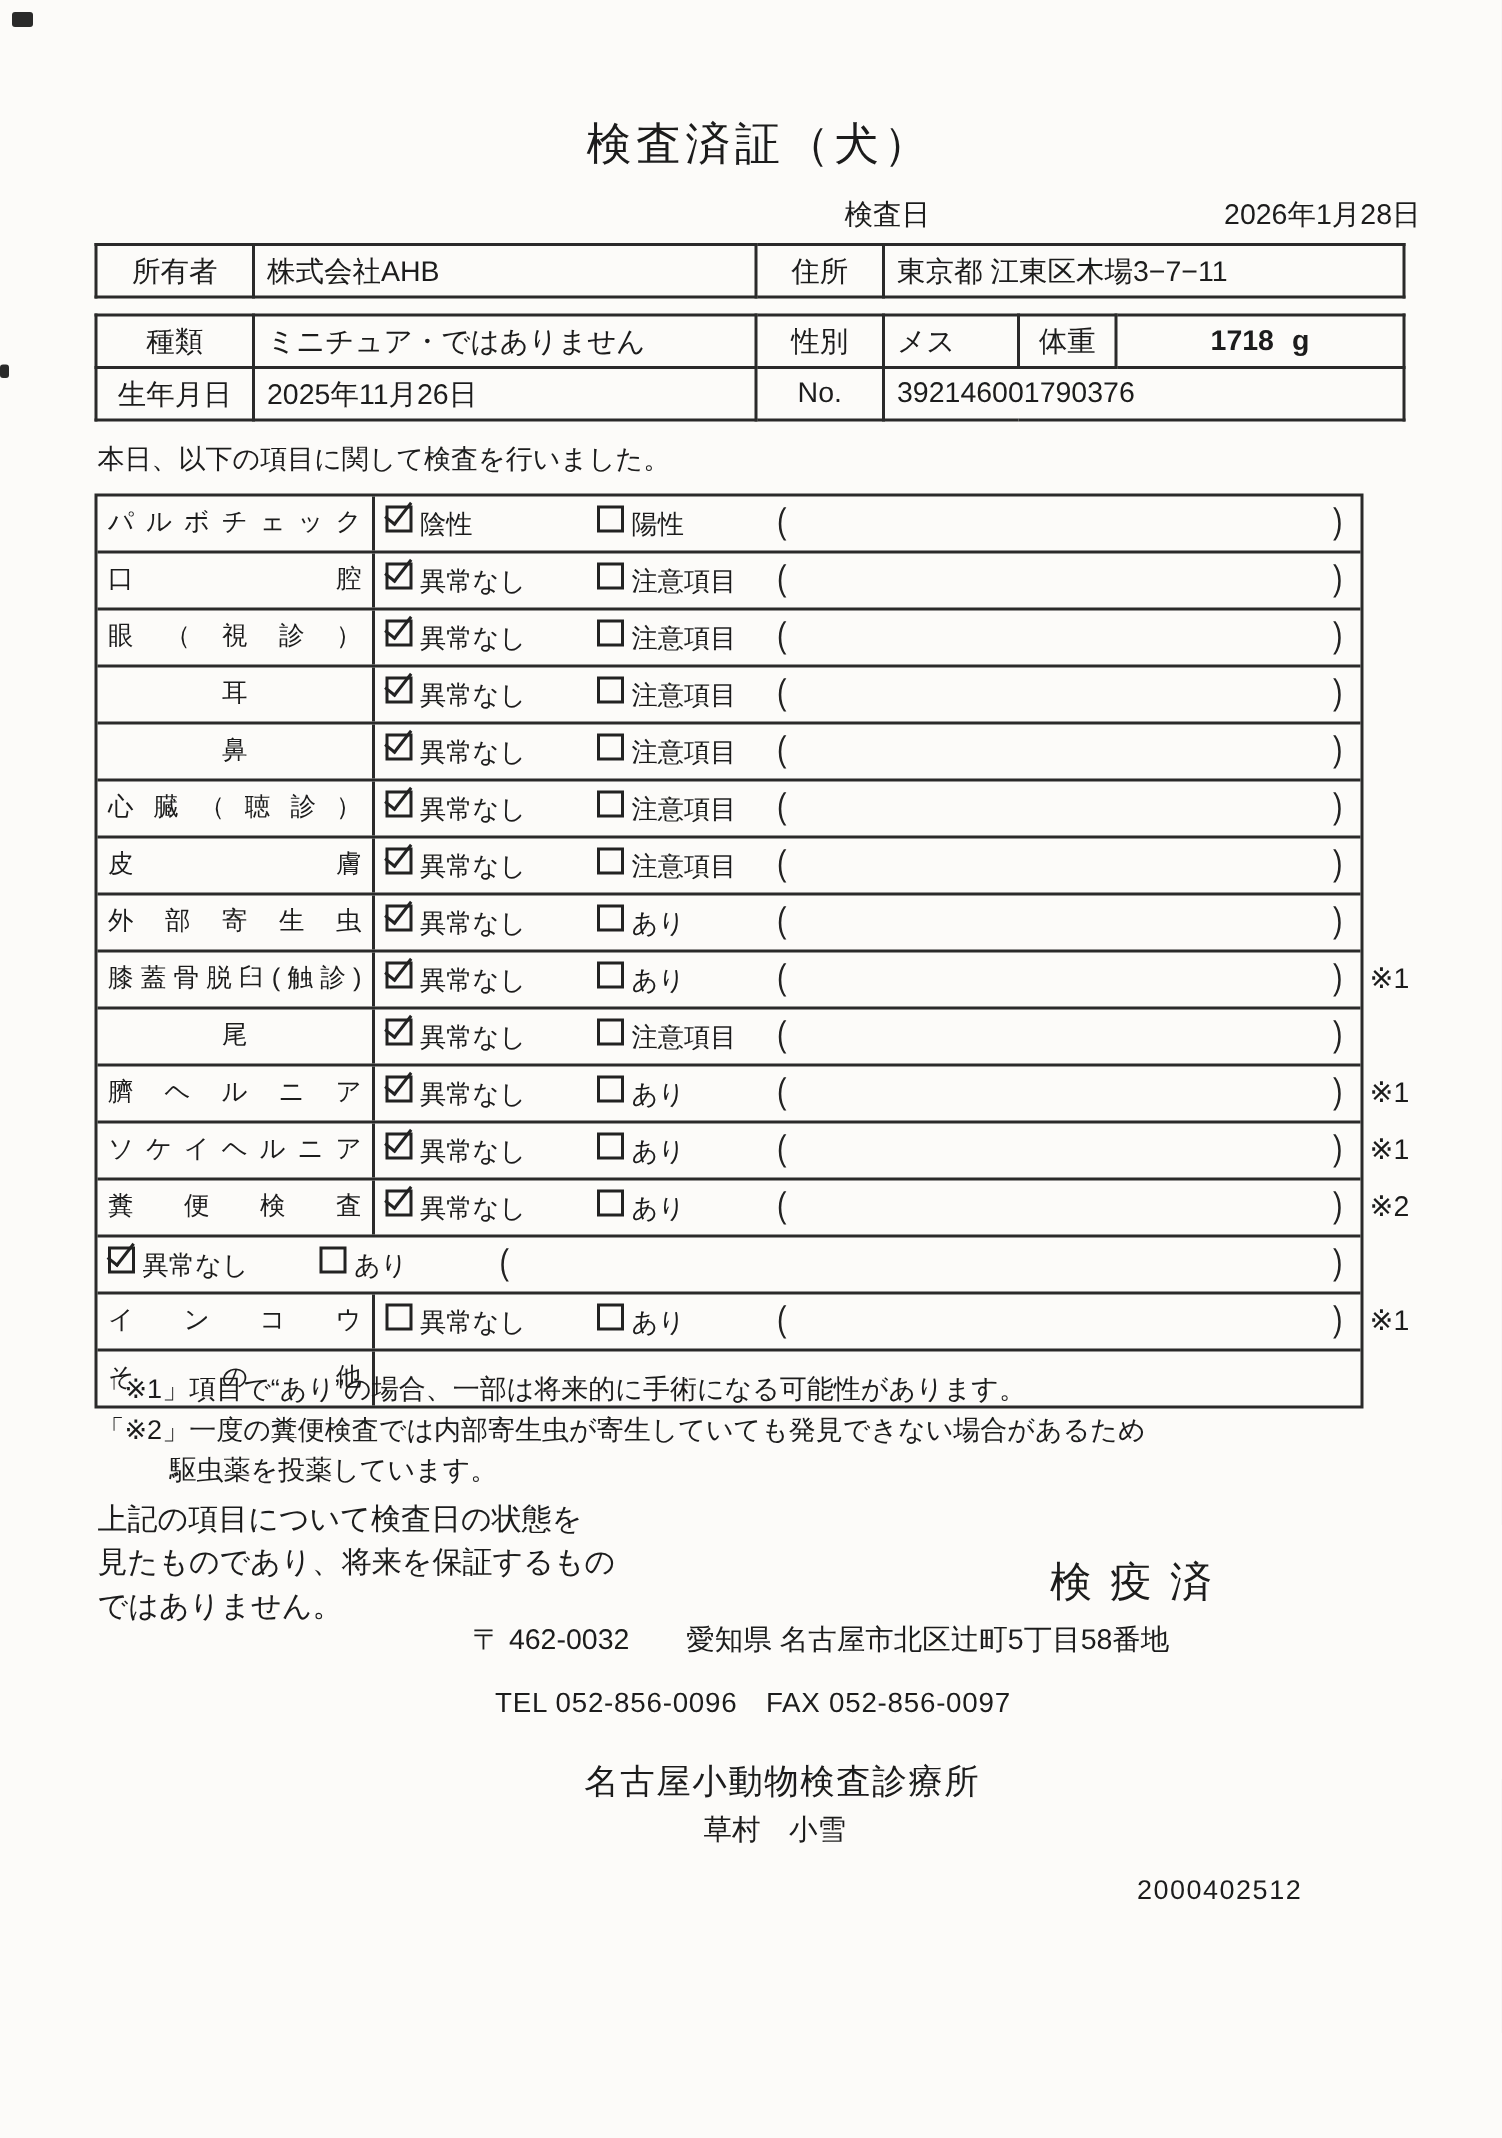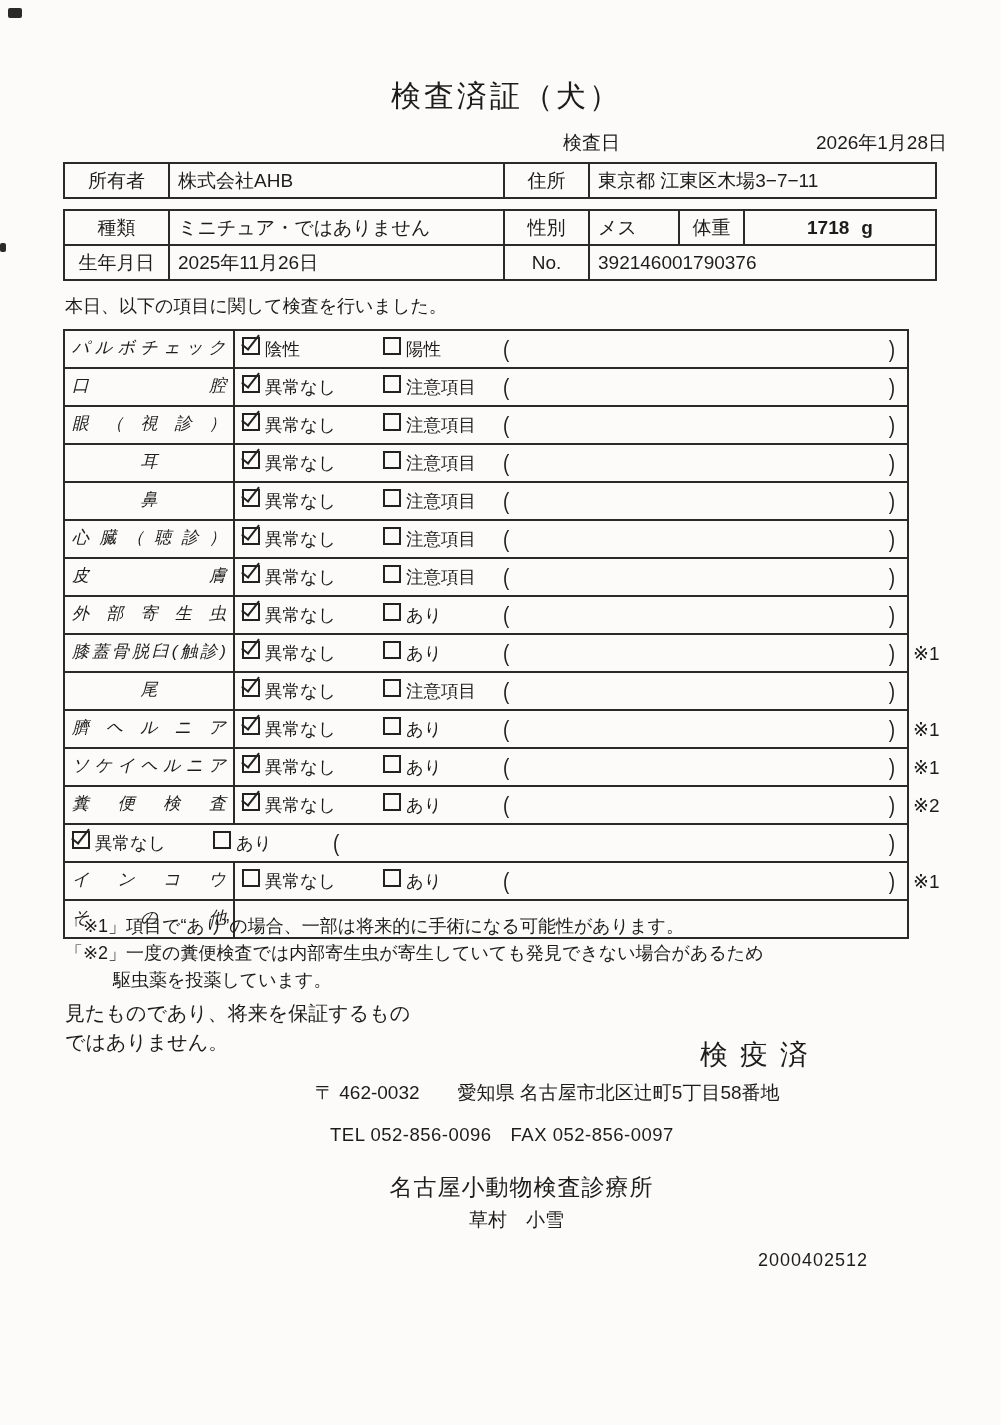--- a/index.html
+++ b/index.html
@@ -59,27 +59,27 @@
     position:absolute;top:329px;left:63px;width:842px;
     border:2px solid #2a2a2a;
     display:flex;flex-direction:column;
   }
   .exam-row{
     position:relative;
     display:flex;height:36px;align-items:stretch;
   }
   .exam-row + .exam-row{border-top:2px solid #2a2a2a;}
   .row-label{
-    width:170px;flex:none;
+    width:185px;flex:none;
     border-right:2px solid #2a2a2a;
     box-sizing:border-box;
     padding:0 7px;
     font-size:17px;line-height:34px;
     text-align:justify;text-align-last:justify;
-    overflow:hidden;white-space:nowrap;font-style:italic;
+    overflow:hidden;white-space:nowrap;
   }
   .row-label.center{text-align:center;text-align-last:center;}
   .row-content{position:relative;flex:1;}
   .cb-group{
     position:absolute;top:50%;transform:translateY(-50%);
     display:flex;align-items:flex-start;gap:5px;
     font-size:17.5px;white-space:nowrap;
   }
   .g1{left:7px;}
   .g2{left:148px;}
@@ -459,20 +459,21 @@
     </div>
   </div>
 
   <div class="footnotes">
     <div>「※1」項目で“あり”の場合、一部は将来的に手術になる可能性があります。</div>
     <div>「※2」一度の糞便検査では内部寄生虫が寄生していても発見できない場合があるため</div>
     <div class="fn-indent">駆虫薬を投薬しています。</div>
   </div>
 
   <div class="disclaimer">
+    <div>上記の項目について検査日の状態を</div>
     <div>見たものであり、将来を保証するもの</div>
     <div>ではありません。</div>
   </div>
 
   <div class="stamp">検疫済</div>
   <div class="postal">〒 462-0032　　愛知県 名古屋市北区辻町5丁目58番地</div>
   <div class="telfax">TEL 052-856-0096　FAX 052-856-0097</div>
   <div class="clinic">名古屋小動物検査診療所</div>
   <div class="examiner">草村　小雪</div>
   <div class="doc-number">2000402512</div>

